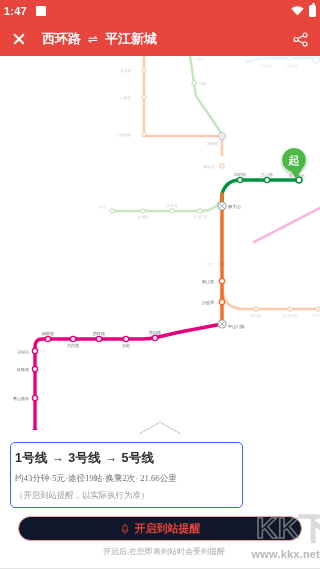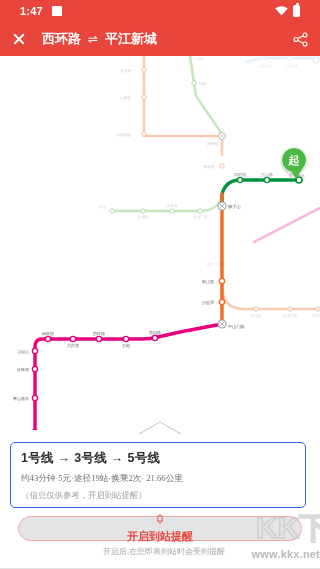--- a/index.html
+++ b/index.html
@@ -8,21 +8,21 @@
     font-family: "Liberation Sans", "DejaVu Sans", sans-serif;
     background: #ffffff;
     overflow: hidden;
   }
   .phone { position: relative; width: 320px; height: 569px; background:#fff; overflow:hidden; }
 
   
   .statusbar {
     position:absolute; top:0; left:0; width:320px; height:22px;
     background:#E8453C; color:#fff;
-    display:flex; align-items:center; padding:0 20px;
+    display:flex; align-items:center; padding:0 4px;
     font-size:11px; font-weight:bold;
   }
   .status-time { letter-spacing:0.2px; }
   .status-sq {
     width:10px; height:10px; background:#fff; margin-left:9px; border-radius:1px;
   }
   .status-right { margin-left:auto; display:flex; align-items:center; gap:5px; }
   .ic-wifi { width:13px; height:10px; position:relative; }
   .ic-wifi svg { display:block; }
   .ic-batt { width:7px; height:12px; border:1.3px solid #fff; border-radius:1.5px; position:relative; background:#fff; }
@@ -75,40 +75,40 @@
     position:absolute; left:0; bottom:0; width:320px; height:139px;
     background:#fff;
   }
   .handle {
     position:absolute; left:50%; top:-11px; transform:translateX(-50%);
     width:46px; height:16px; overflow:hidden;
   }
   .handle svg { display:block; }
 
   .route-card {
-    position:absolute; left:10px; top:12px; width:296px; height:66px;
+    position:absolute; left:10px; top:12px; width:233px; height:66px;
     border:1.6px solid #3366E8; border-radius:5px;
-    background:#fff; padding:7px 10px 0 10px;
+    background:#fff; padding:7px 10px 0 4px;
   }
   .rc-lines {
     font-size:12.5px; font-weight:bold; color:#2b2b2b; letter-spacing:.3px;
     white-space:nowrap;
   }
   .rc-meta {
     margin-top:6px; font-size:8.6px; color:#6d6d6d; white-space:nowrap;font-family:Liberation Serif, serif;
   }
   .rc-note {
     margin-top:5px; font-size:8.4px; color:#9a9a9a; white-space:nowrap;
   }
 
   .alert-btn {
     position:absolute; left:18px; top:86px; width:284px; height:25px;
-    border:1px solid #F0A9A4; border-radius:13px; background:#e5e5e5;
+    border:1px solid #F0A9A4; border-radius:13px; background:#0f172a;
     display:flex; align-items:center; justify-content:center; gap:5px;
-    color:#E8453C; font-size:11px; font-weight:bold;flex-direction:column;
+    color:#E8453C; font-size:11px; font-weight:bold;
   }
   .ic-bell { width:10px; height:11px; }
   .alert-sub {
     position:absolute; left:4px; top:116px; width:320px;
     text-align:center; font-size:8px; color:#a8a8a8;
   }
   .bottom-rule {
     position:absolute; left:0; bottom:0; width:320px; height:1px; background:#e3e3e3;
   }
 
@@ -299,21 +299,21 @@
 
     <div class="handle">
       <svg viewBox="0 0 46 16" width="46" height="16">
         <path d="M2 15 L23 3 L44 15" fill="#ffffff" stroke="#cfcfcf" stroke-width="1.2" stroke-linejoin="round"></path>
       </svg>
     </div>
 
     <div class="route-card">
       <div class="rc-lines">1号线 → 3号线 → 5号线</div>
       <div class="rc-meta">约43分钟·5元·途径19站·换乘2次· 21.66公里</div>
-      <div class="rc-note">（信息仅供参考，开启到站提醒）</div>
+      <div class="rc-note">（开启到站提醒，以实际执行为准）</div>
     </div>
 
     <div class="alert-btn">
       <span class="ic-bell">
         <svg viewBox="0 0 10 11" width="10" height="11" fill="none" stroke="#E8453C" stroke-width="0.9">
           <path d="M2 8 h6 l-0.8-1.3 V4.4a2.2 2.2 0 0 0-4.4 0v2.3z"></path>
           <path d="M4 9.2a1 1 0 0 0 2 0"></path>
           <path d="M5 1.6 V0.8"></path>
         </svg>
       </span>

